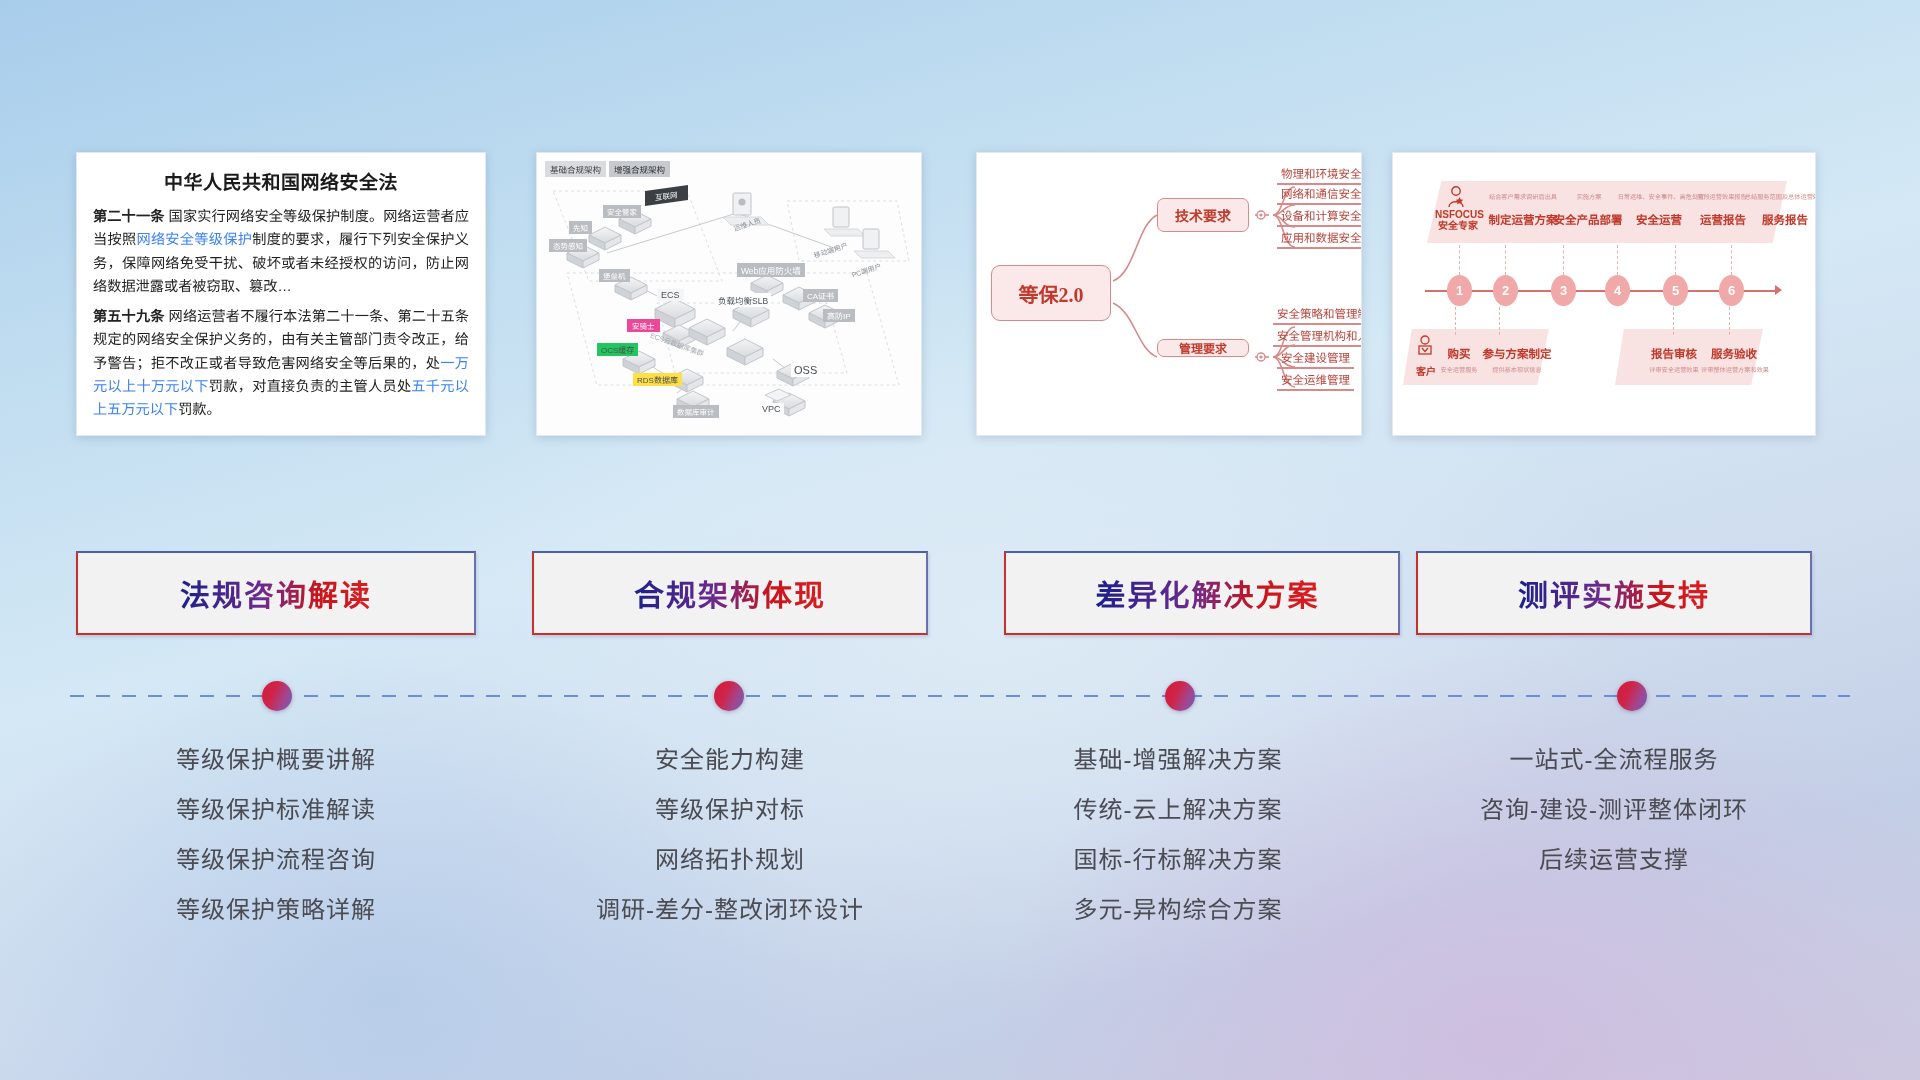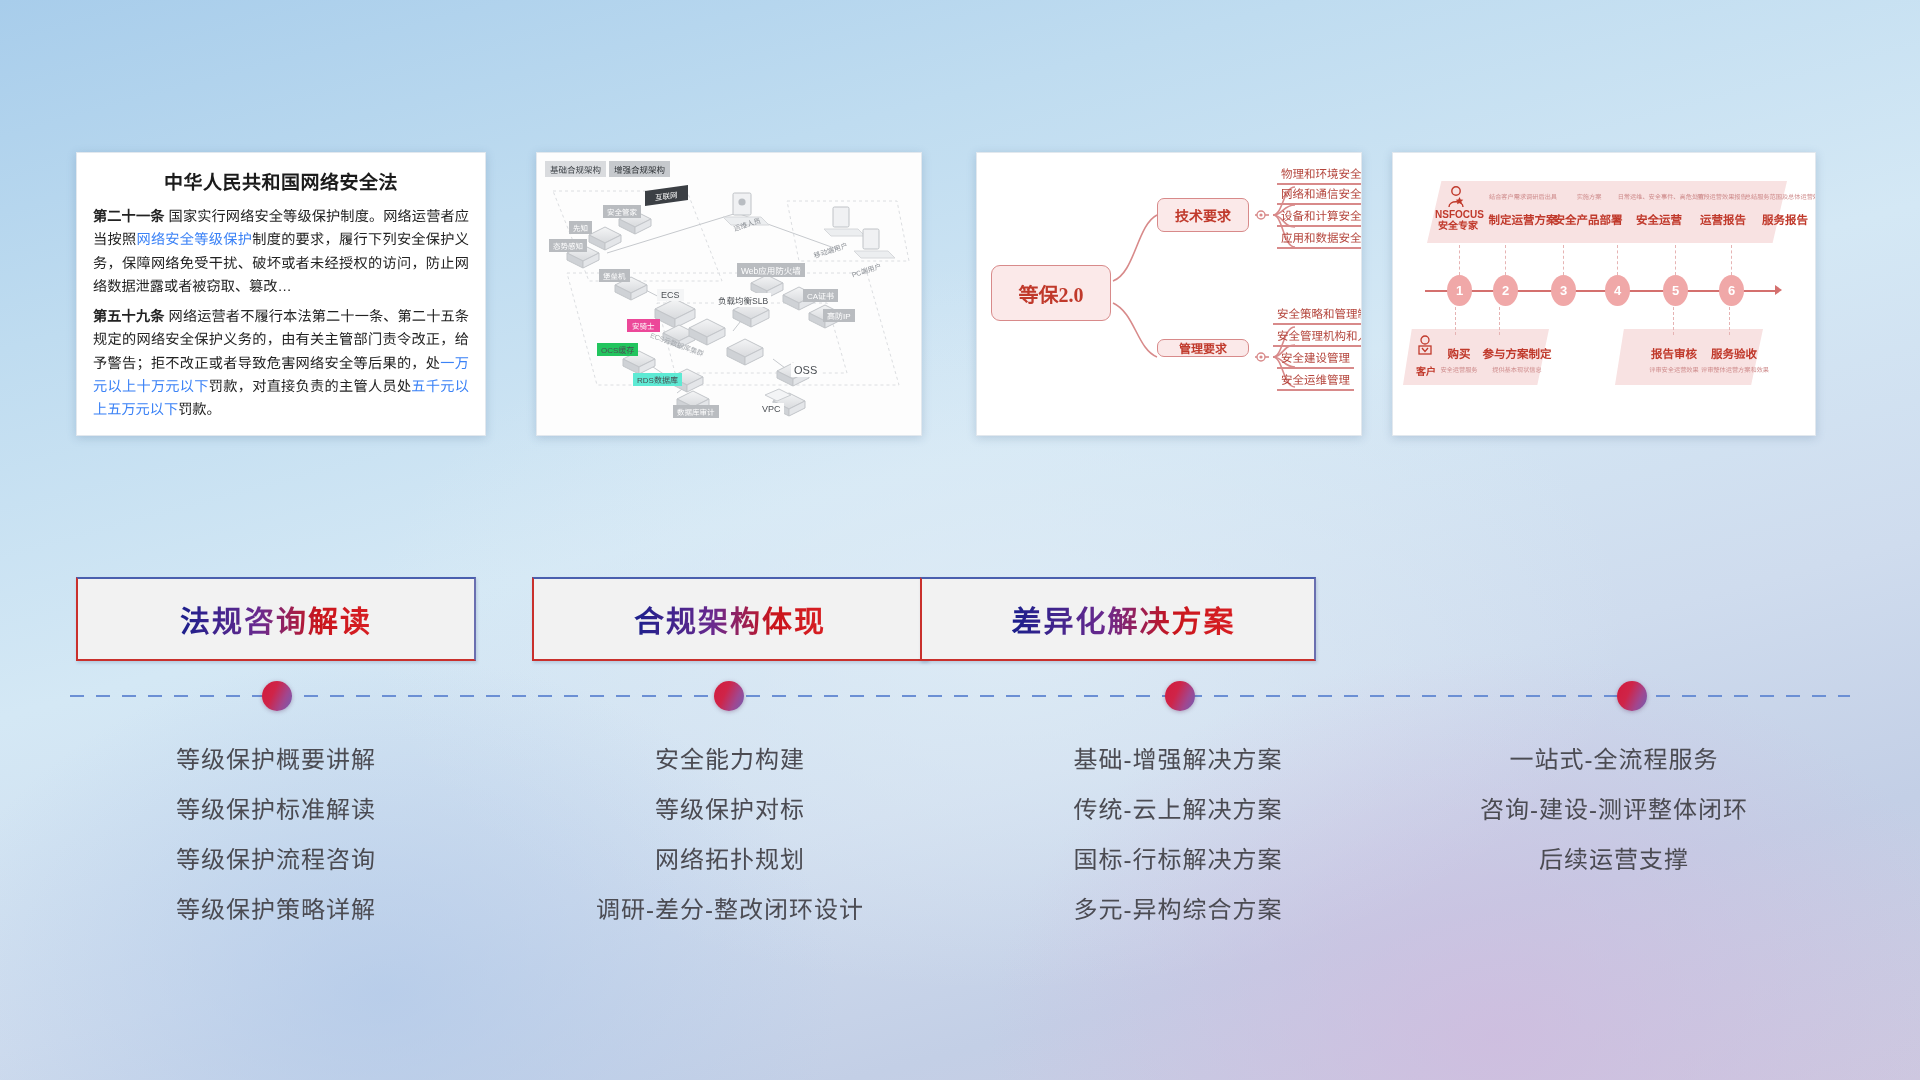--- a/index.html
+++ b/index.html
@@ -91,39 +91,39 @@
     position: absolute; top: 122px; width: 25px; height: 31px; border-radius: 50%;
     background: #f0a8a8; color: #fff; font-size: 13px; font-weight: bold;
     display: flex; align-items: center; justify-content: center;
   }
   .nsf-stem { position: absolute; width: 0; border-left: 1px dashed #e6b3b3; }
   .nsf-lbl  { position: absolute; color: #c0392b; font-weight: bold; font-size: 11.5px; white-space: nowrap; text-align: center; }
   .nsf-sub  { position: absolute; color: #cf8d8d; font-size: 6.2px; white-space: nowrap; text-align: center; }
   .nsf-role { position: absolute; color: #c0392b; font-size: 10px; font-weight: bold; text-align: center; }
 
   
-  .heads { position: absolute; left: 0; top: 0; width: 1920px; height: 812px; margin-top: 26px; }
+  .heads { position: absolute; left: 0; top: 0; width: 1920px; height: 812px; }
   .head-box {
     position: absolute; top: 551px; height: 84px;
     background: #f2f2f2;
     border: 2px solid #c9302c;
     border-top-color: #4a5fae;
     border-right-color: #6a6fb0;
     display: flex; align-items: center; justify-content: center;
     box-shadow: 1px 2px 3px rgba(40,70,120,0.18);
   }
   .head-box .txt {
     font-size: 30px; font-weight: bold; letter-spacing: 2px;
     background: linear-gradient(to right, #1b1f8c 0%, #6b2a8e 42%, #c9151c 72%, #d81f23 100%);
     -webkit-background-clip: text; background-clip: text;
     -webkit-text-fill-color: transparent; color: transparent;
   }
   .hb1 { left: 76px;   width: 400px; }
   .hb2 { left: 532px;  width: 396px; }
-  .hb3 { left: 920px;  width: 396px; padding-left: 11px; }
+  .hb3 { left: 1004px;  width: 396px; padding-left: 11px; }
   .hb4 { left: 1416px; width: 396px; }
 
   
   .timeline { position: absolute; left: 70px; top: 695px; width: 1780px; height: 2px; }
   .tl-line {
     position: absolute; left: 0; top: 0; width: 100%; height: 2px;
     background-image: linear-gradient(to right, #6b8fd4 0 14px, transparent 14px 26px);
     background-size: 26px 2px; background-repeat: repeat-x;
   }
   .tl-dot {
@@ -298,21 +298,21 @@
         <span style="background:#c6c9cd;color:#2f3337;font-size:8.5px;padding:2px 5px;">增强合规架构</span>
       </div>
       <span style="position:absolute;left:108px;top:35px;background:#3b3f44;color:#fff;font-size:7.5px;padding:2px 10px;transform:skewY(-8deg);">互联网</span>
       <span style="position:absolute;left:12px;top:86px;background:#b9bcc0;color:#fff;font-size:7.5px;padding:1px 4px;">态势感知</span>
       <span style="position:absolute;left:32px;top:68px;background:#b9bcc0;color:#fff;font-size:7.5px;padding:1px 4px;">先知</span>
       <span style="position:absolute;left:66px;top:52px;background:#b9bcc0;color:#fff;font-size:7.5px;padding:1px 4px;">安全管家</span>
       <span style="position:absolute;left:62px;top:116px;background:#b9bcc0;color:#fff;font-size:7.5px;padding:1px 4px;">堡垒机</span>
       <span style="position:absolute;left:120px;top:136px;background:#f4f5f6;color:#4a4e53;font-size:9px;padding:1px 4px;">ECS</span>
       <span style="position:absolute;left:90px;top:166px;background:#ec4899;color:#fff;font-size:7.5px;padding:1px 5px;">安骑士</span>
       <span style="position:absolute;left:60px;top:190px;background:#22c55e;color:#4a4e53;font-size:8px;padding:1px 4px;">OCS缓存</span>
-      <span style="position:absolute;left:96px;top:220px;background:#5eead4;color:#4a4e53;font-size:8px;padding:1px 4px;">RDS数据库</span>
+      <span style="position:absolute;left:96px;top:220px;background:#fde047;color:#4a4e53;font-size:8px;padding:1px 4px;">RDS数据库</span>
       <span style="position:absolute;left:136px;top:252px;background:#b9bcc0;color:#fff;font-size:7.5px;padding:1px 4px;">数据库审计</span>
       <span style="position:absolute;left:200px;top:110px;background:#b9bcc0;color:#fff;font-size:8.5px;padding:1px 4px;">Web应用防火墙</span>
       <span style="position:absolute;left:178px;top:140px;background:#fdfdfd;color:#4a4e53;font-size:8.5px;padding:1px 3px;">负载均衡SLB</span>
       <span style="position:absolute;left:266px;top:136px;background:#b9bcc0;color:#fff;font-size:8px;padding:1px 4px;">CA证书</span>
       <span style="position:absolute;left:286px;top:156px;background:#b9bcc0;color:#fff;font-size:8px;padding:1px 4px;">高防IP</span>
       <span style="position:absolute;left:254px;top:210px;background:#fdfdfd;color:#4a4e53;font-size:11px;padding:1px 3px;">OSS</span>
       <span style="position:absolute;left:222px;top:250px;background:#fdfdfd;color:#4a4e53;font-size:9px;padding:1px 3px;">VPC</span>
       <span style="position:absolute;left:196px;top:66px;color:#8c9096;font-size:7px;transform:rotate(-18deg);">运维人员</span>
       <span style="position:absolute;left:276px;top:92px;color:#8c9096;font-size:7px;transform:rotate(-18deg);">移动端用户</span>
       <span style="position:absolute;left:314px;top:112px;color:#8c9096;font-size:7px;transform:rotate(-18deg);">PC端用户</span>
@@ -427,20 +427,23 @@
 <div class="heads">
   <div class="head-box hb1">
     <span class="txt">法规咨询解读</span>
   </div>
   <div class="head-box hb2">
     <span class="txt">合规架构体现</span>
   </div>
   <div class="head-box hb3">
     <span class="txt">差异化解决方案</span>
   </div>
+  <div class="head-box hb4">
+    <span class="txt">测评实施支持</span>
+  </div>
 </div>
 
 <div class="timeline">
   <div class="tl-line"></div>
   <div class="tl-dot td1"></div>
   <div class="tl-dot td2"></div>
   <div class="tl-dot td3"></div>
   <div class="tl-dot td4"></div>
 </div>
 

